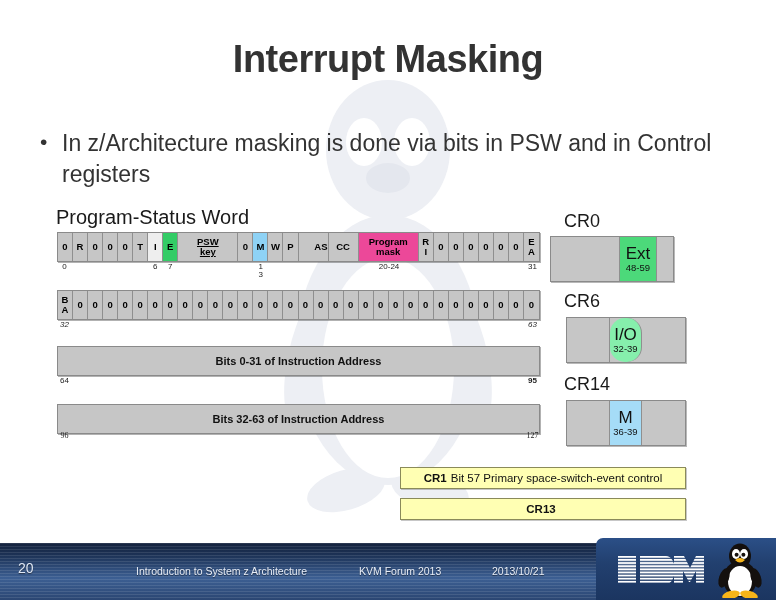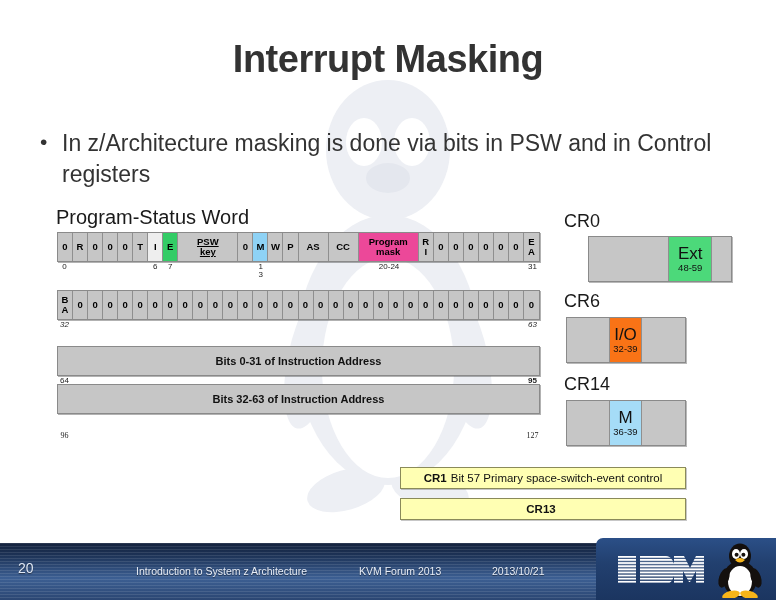--- a/index.html
+++ b/index.html
@@ -112,21 +112,21 @@
     background: #c6c6c6;
     display: flex;
     align-items: center;
     justify-content: center;
     font-size: 11px;
     font-weight: bold;
     color: #111;
     box-shadow: 1px 1px 0 rgba(0,0,0,0.30);
   }
   #addr-hi { top: 346px; }
-  #addr-lo { top: 384px; }
+  #addr-lo { top: 404px; }
 
   
   .ticks {
     position: absolute;
     left: 57px;
     width: 483px;
     height: 22px;
     font-size: 8px;
     color: #222;
   }
@@ -163,24 +163,24 @@
     align-items: center;
     justify-content: center;
     border-right: 1px solid #8f8f8f;
     line-height: 1.05;
   }
   .cr-box .seg:last-child { border-right: none; }
   .cr-box .seg .nm { font-size: 17px; color: #111; }
   .cr-box .seg .rg { font-size: 9.5px; color: #111; margin-top: 1px; }
   .seg.s-green { background: #4cd97a; }
   .seg.s-blue  { background: #a5dcf7; }
-  .seg.s-white { background: #f97316; }
+  .seg.s-white { background: #86efac; border-radius: 15px; }
 
   #cr0-label  { left: 564px; top: 211px; }
-  #cr0-box    { left: 588px; top: 236px; width: 144px; }
+  #cr0-box    { left: 550px; top: 236px; width: 124px; }
   #cr6-label  { left: 564px; top: 291px; }
   #cr6-box    { left: 566px; top: 317px; width: 120px; }
   #cr14-label { left: 564px; top: 374px; }
   #cr14-box   { left: 566px; top: 400px; width: 120px; }
 
   
   .callout {
     position: absolute;
     left: 400px;
     width: 286px;
@@ -325,21 +325,21 @@
       </div>
       <div class="cell c-blue" style="flex: 0 0 3.125%;">
         <span>M</span>
       </div>
       <div class="cell " style="flex: 0 0 3.125%;">
         <span>W</span>
       </div>
       <div class="cell " style="flex: 0 0 3.125%;">
         <span>P</span>
       </div>
-      <div class="cell wide" style="flex: 0 0 6.25%;">
+      <div class="cell wide" style="flex: 0 0 6.25%; align-items: flex-end;">
         <span>AS</span>
       </div>
       <div class="cell wide" style="flex: 0 0 6.25%;">
         <span>CC</span>
       </div>
       <div class="cell c-yellow wide" style="flex: 0 0 12.5%;">
         <span>Program</span>
         <span>mask</span>
       </div>
       <div class="cell " style="flex: 0 0 3.125%;">

